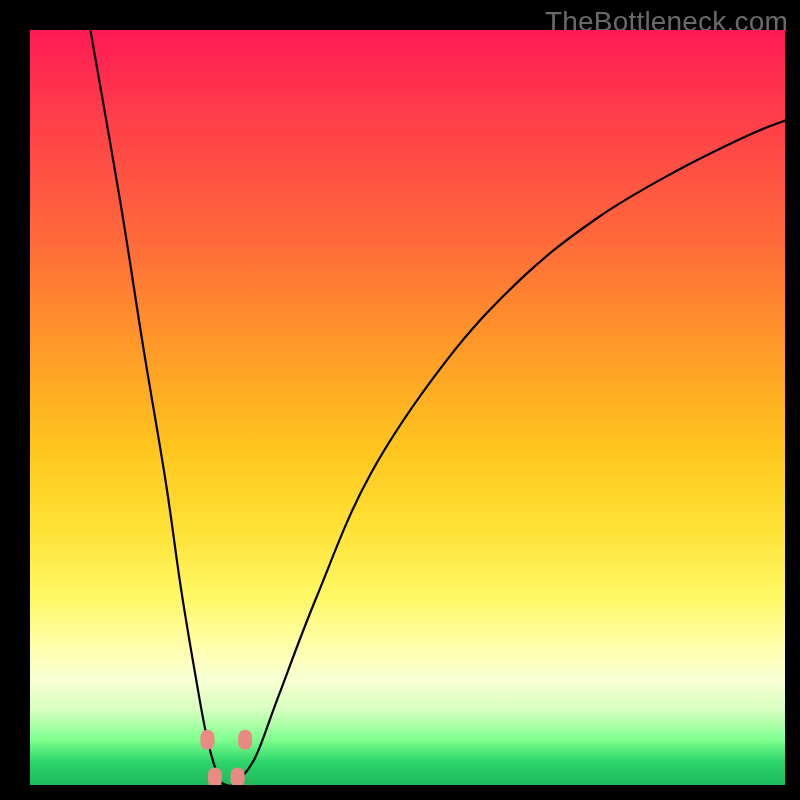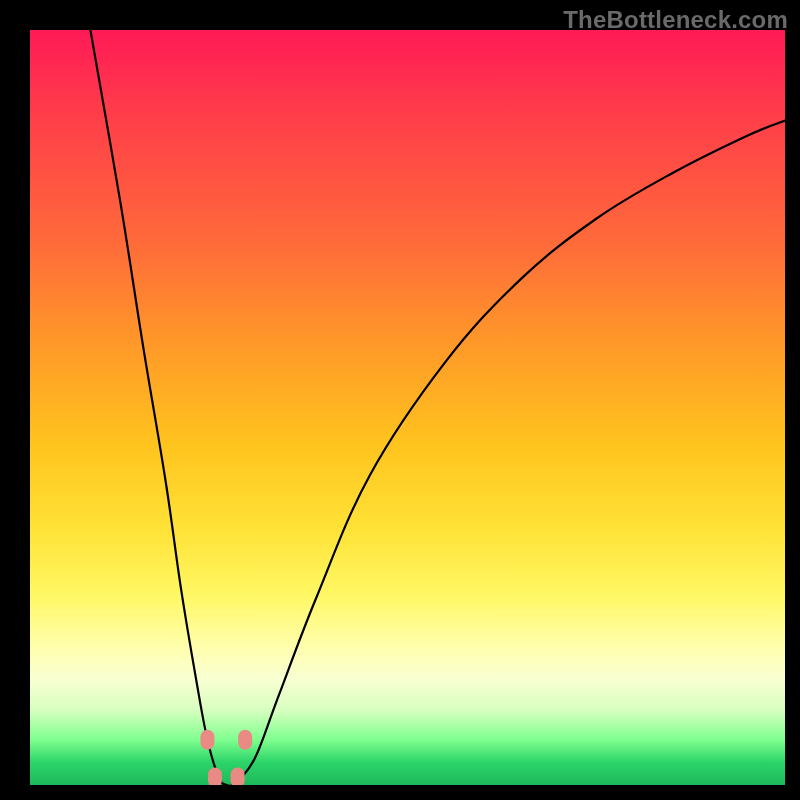--- a/index.html
+++ b/index.html
@@ -52,22 +52,22 @@
   }
   .markers {
     position: absolute;
     inset: 0;
   }
   .watermark {
     position: absolute;
     top: 6px;
     right: 12px;
     color: #6a6a6a;
-    font-size: 24px;
-    font-weight: 700;
+    font-size: 28px;
+    font-weight: 400;
     letter-spacing: 0.2px;
   }
 </style>
 </head>
 <body>
 
 <div class="frame">
 
   <div class="watermark">TheBottleneck.com</div>
 

